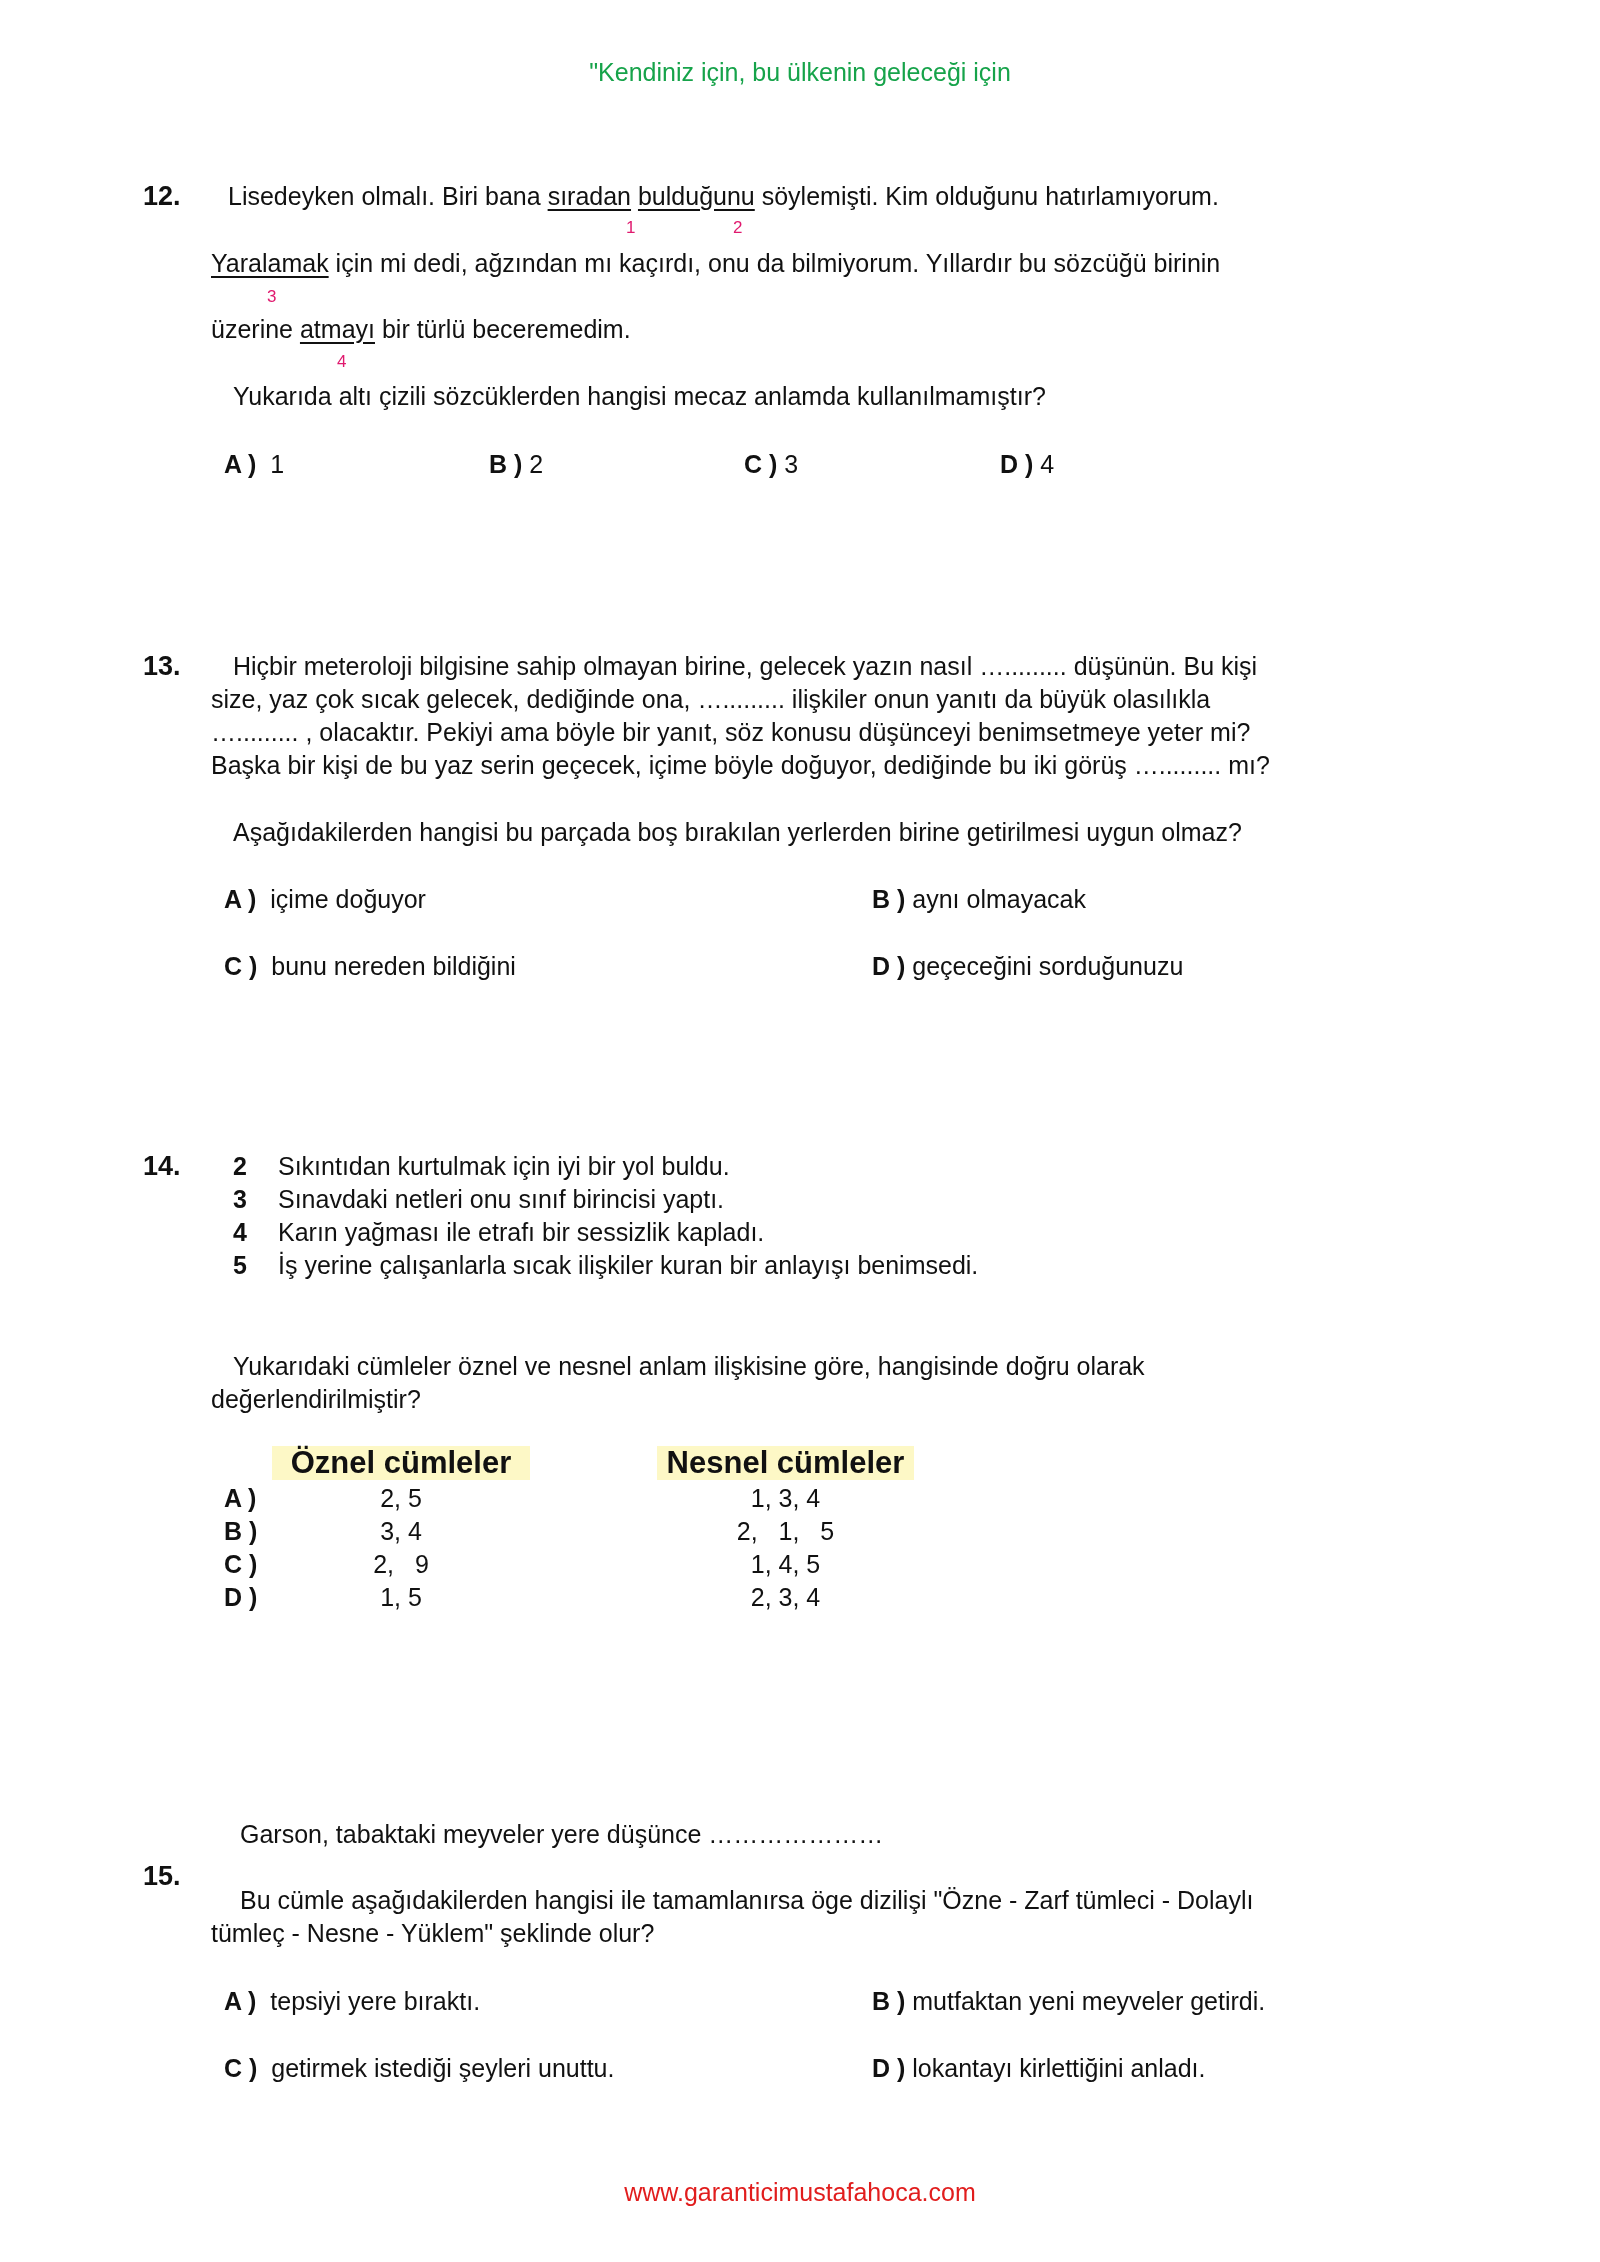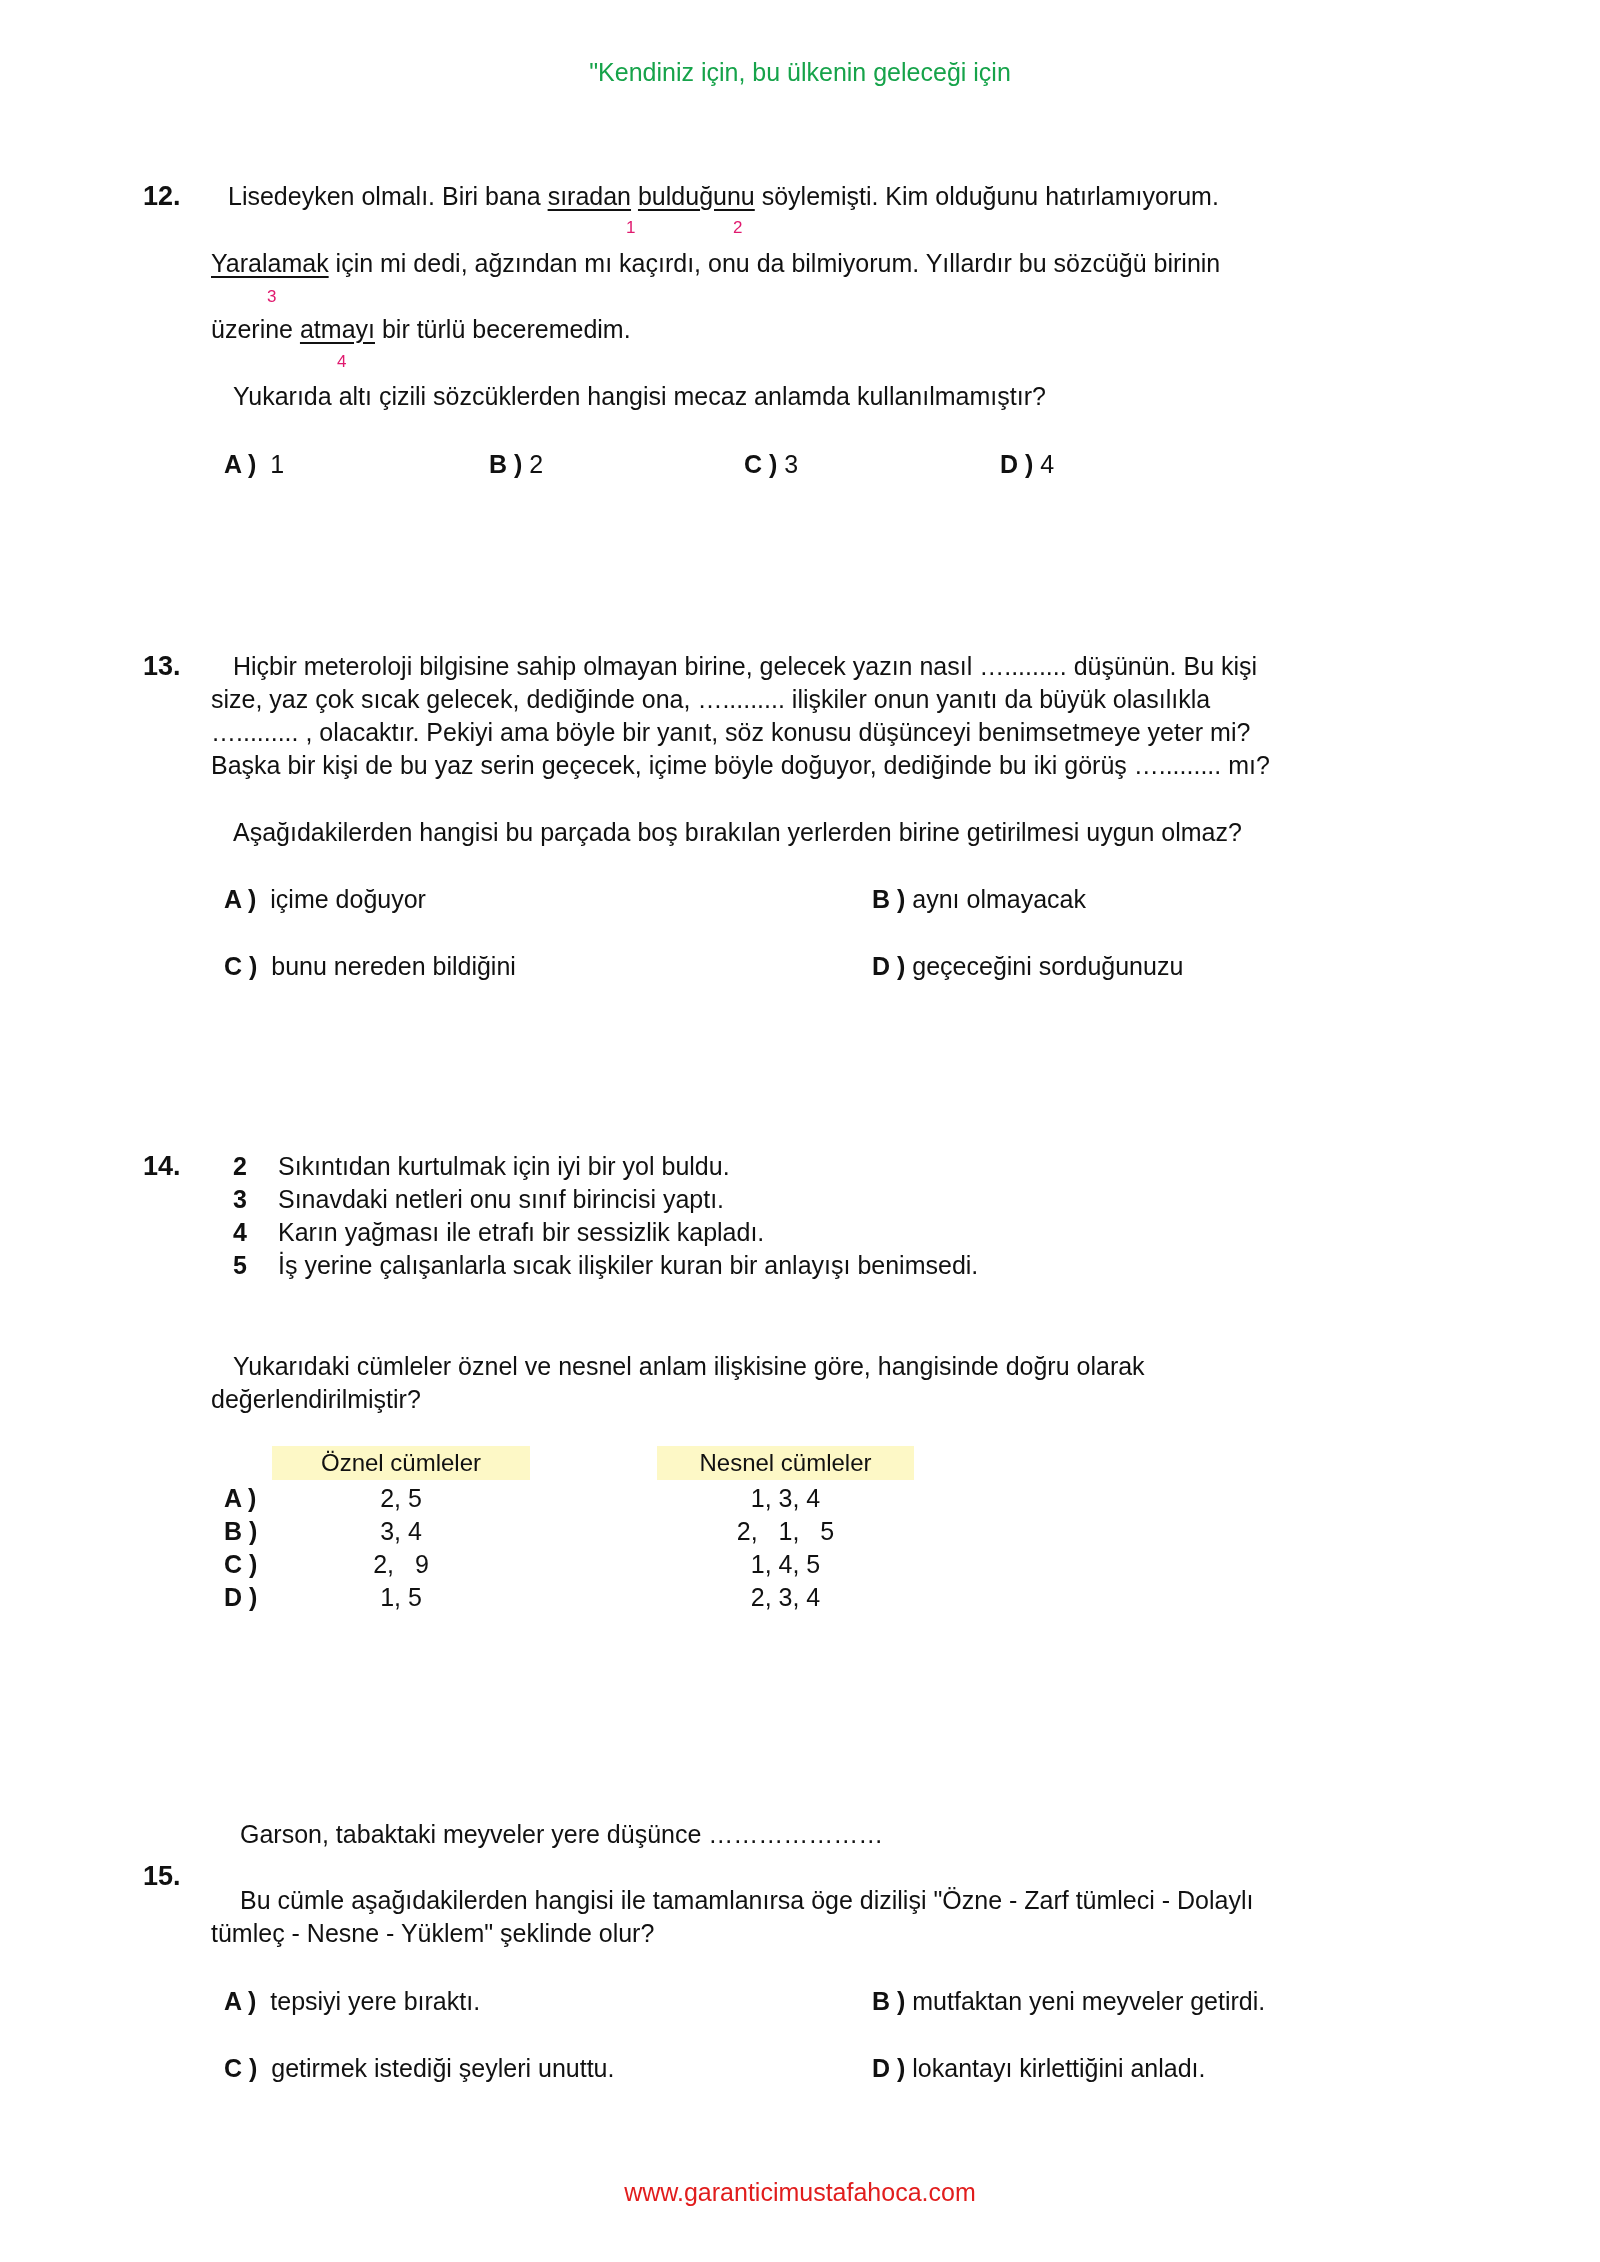--- a/index.html
+++ b/index.html
@@ -6,21 +6,21 @@
   body { width: 1600px; height: 2262px; position: relative; overflow: hidden;
          font-family: "Liberation Sans", sans-serif; color: #111; }
   .abs { position: absolute; }
   .t { font-size: 25px; line-height: 33px; white-space: nowrap; }
   .header-quote { position: absolute; left: 0; width: 1600px; top: 56px; text-align: center;
                   color: #16a34a; font-size: 25px; line-height: 33px; }
   .qnum { font-weight: bold; font-size: 27px; }
   .marker { color: #e0196e; font-size: 17px; line-height: 20px; }
   .u { text-decoration: underline; text-underline-offset: 4px; }
   .opt-letter { font-weight: bold; }
-  .hl { background: #fdf8c6; font-weight: normal; font-size: 24px; line-height: 33px; text-align: center; }
+  .hl { background: #fdf8c6; font-weight: bold; font-size: 31px; line-height: 33px; text-align: center; }
   .cell { font-size: 25px; line-height: 33px; text-align: center; }
   .footer { position: absolute; left: 0; width: 1600px; top: 2178px; text-align: center;
             color: #e11d1d; font-size: 25px; }
   .list-num { font-weight: bold; display: inline-block; width: 45px; }
 </style>
 </head>
 <body>
 
 <div class="header-quote">
   <div>"Kendiniz için, bu ülkenin geleceği için</div>

